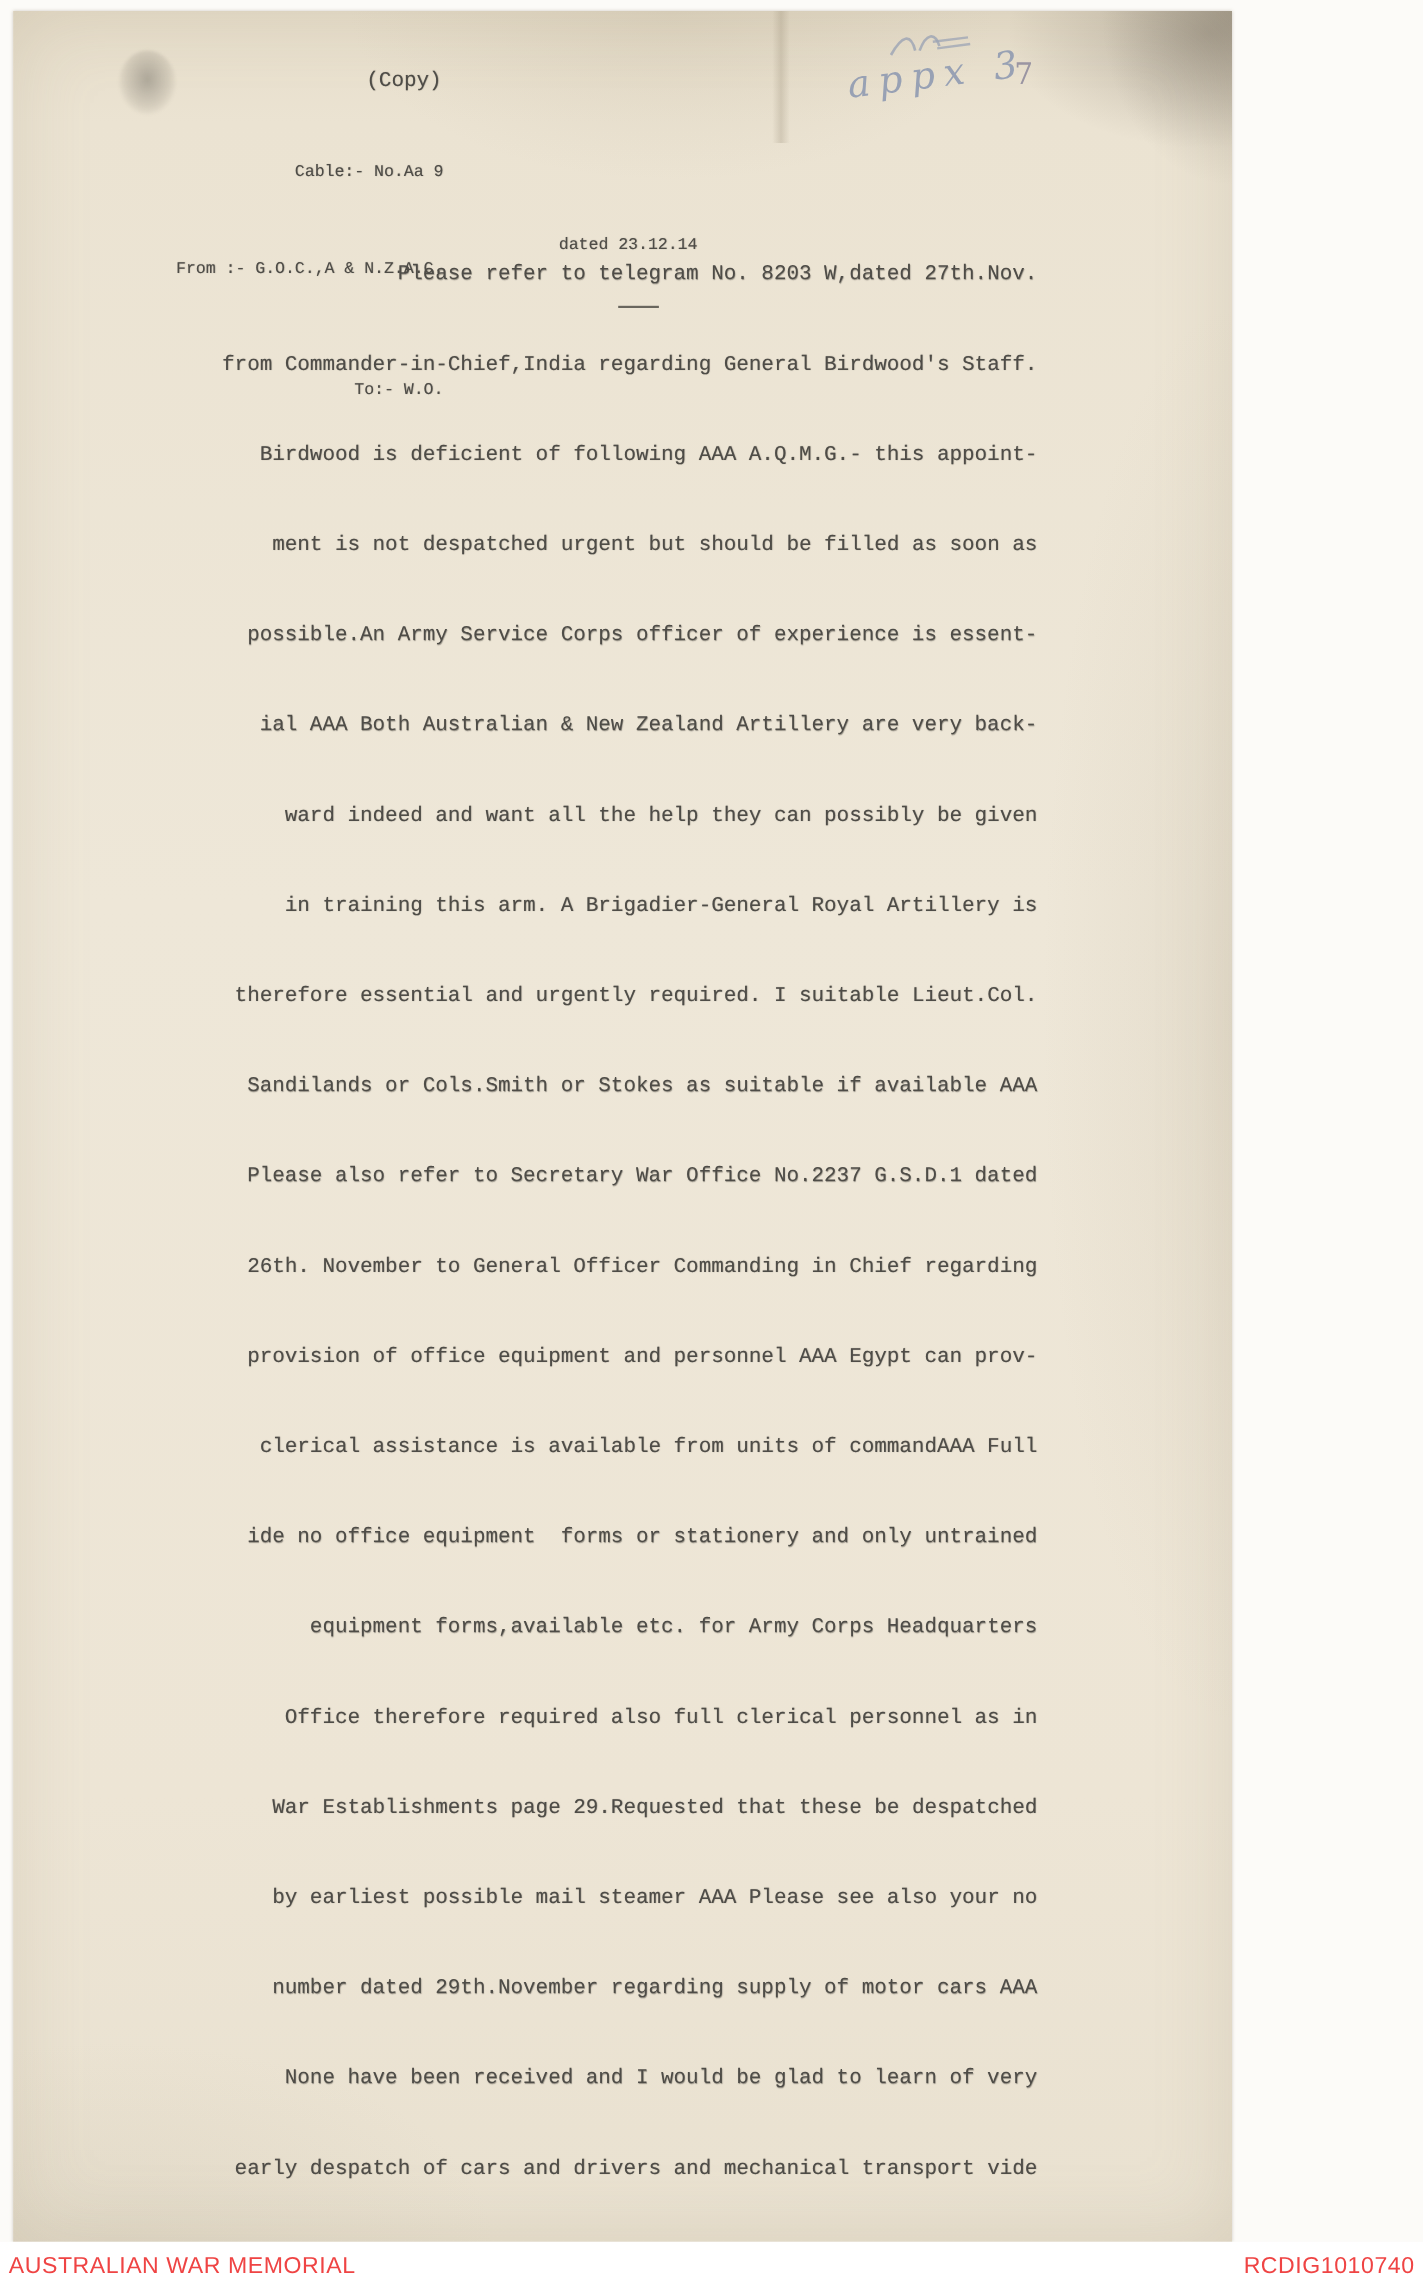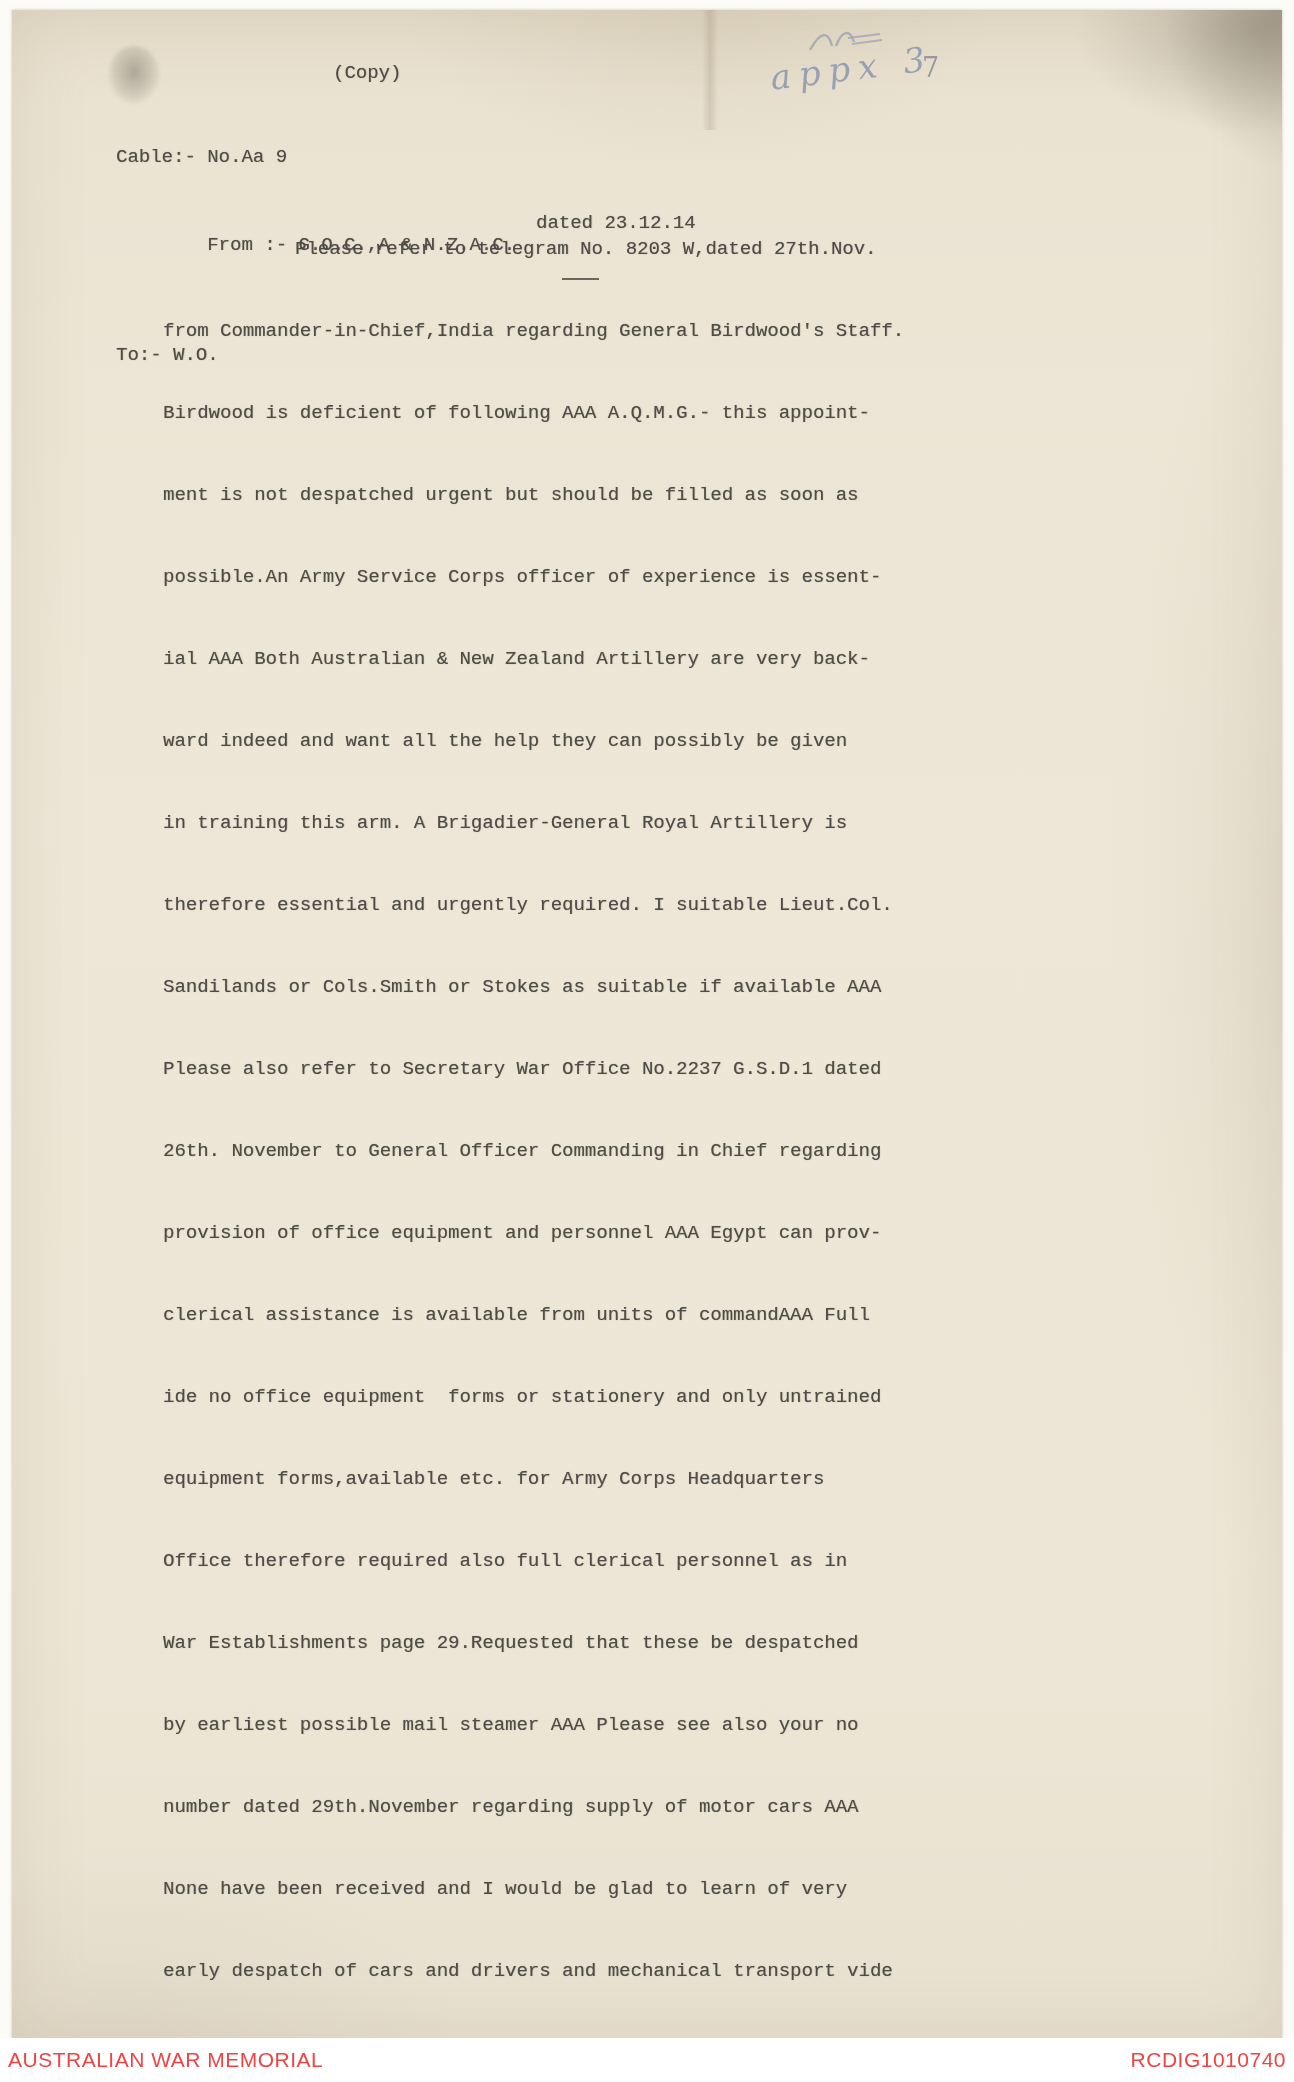--- a/index.html
+++ b/index.html
@@ -11,28 +11,29 @@
   }
   .scan {
     position:relative;
     width:1294px; height:2082px;
     background:#fcfbf8;
   }
   
   .paper {
     position:absolute;
     left:12px; top:10px;
-    width:1270px; height:2028px;
+    width:1108px; height:2028px;
     background:
       radial-gradient(ellipse 260px 150px at 98% 1%, rgba(105,96,84,0.32), transparent 70%),
       radial-gradient(ellipse 420px 220px at 54% 0%, rgba(188,176,152,0.22), transparent 70%),
       radial-gradient(ellipse 240px 900px at 100% 45%, rgba(178,166,142,0.16), transparent 72%),
       radial-gradient(ellipse 500px 260px at 8% 100%, rgba(190,180,158,0.18), transparent 70%),
       linear-gradient(180deg, #e6ddca 0%, #ebe3d2 5%, #eee7d8 40%, #ede5d5 80%, #e9e1d0 100%);
     box-shadow: inset 0 0 70px rgba(158,146,120,0.22), 0 0 3px rgba(120,110,90,0.35);
+    text-align: right;
   }
   .smudge-1 {
     position:absolute; left:96px; top:36px; width:52px; height:58px;
     background: radial-gradient(ellipse at 50% 45%, rgba(92,88,80,0.42), rgba(120,114,102,0.18) 55%, transparent 75%);
     filter: blur(1.5px);
     border-radius:50%;
   }
   .fold-mark {
     position:absolute; left:690px; top:0; width:16px; height:120px;
     background: linear-gradient(90deg, transparent, rgba(150,138,115,0.28) 50%, transparent);
@@ -69,22 +70,22 @@
     opacity:0.8;
   }
   .annotation-page {
     position:absolute; left:910px; top:42px;
     font-size:27px;
     color:#9a95a2;
     font-style:normal;
   }
   
   .header {
-    position:absolute; left:104px; top:92px;
-    font-size:19px; line-height:22px;
+    position:absolute; left:76px; top:92px;
+    font-size:15px; line-height:22px;
   }
   .from-row { position:relative; }
   .dated {
     position:absolute; left:420px; top:0;
   }
   
   .body-text {
     position:absolute; left:151px; top:180px;
     font-size:19px;
     width:780px;

